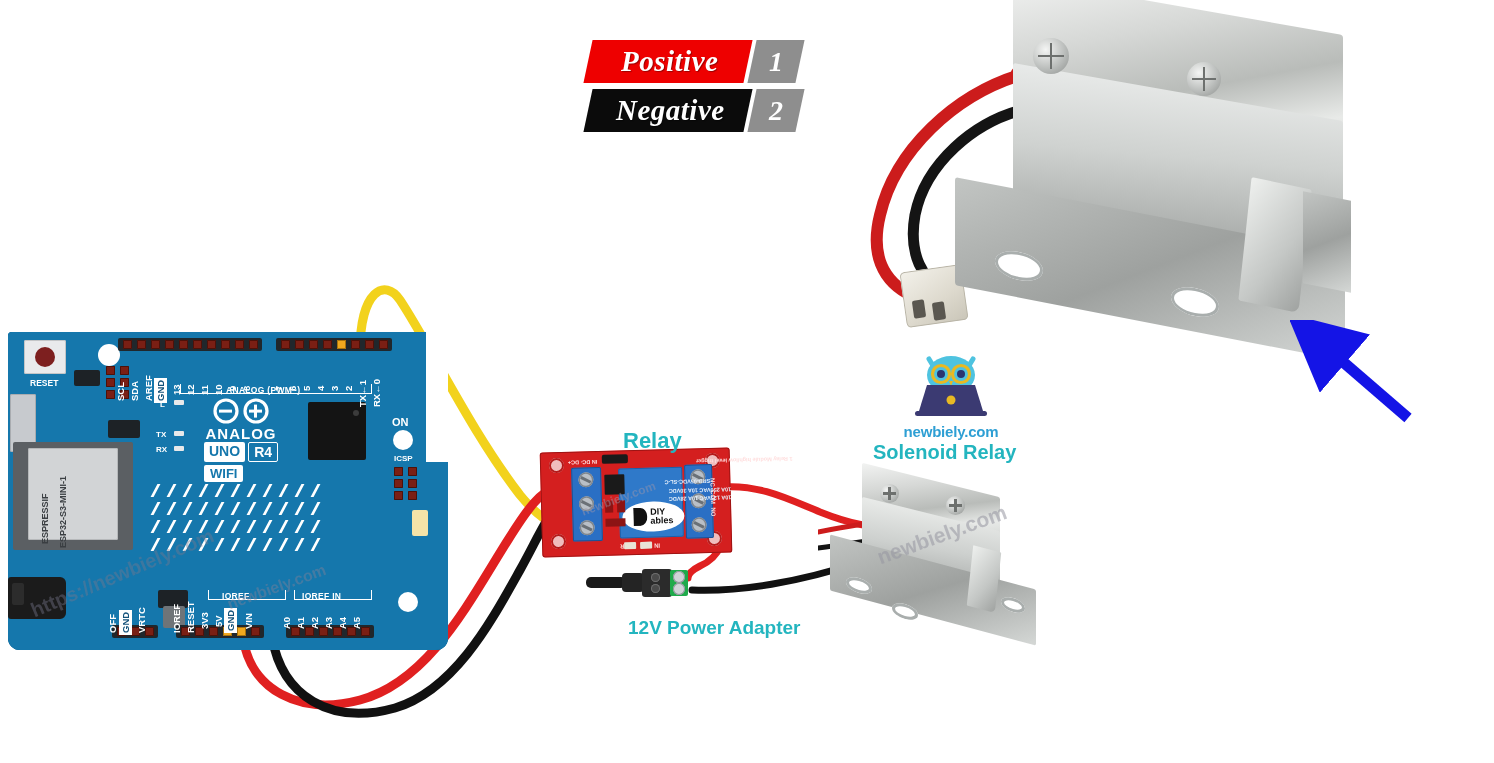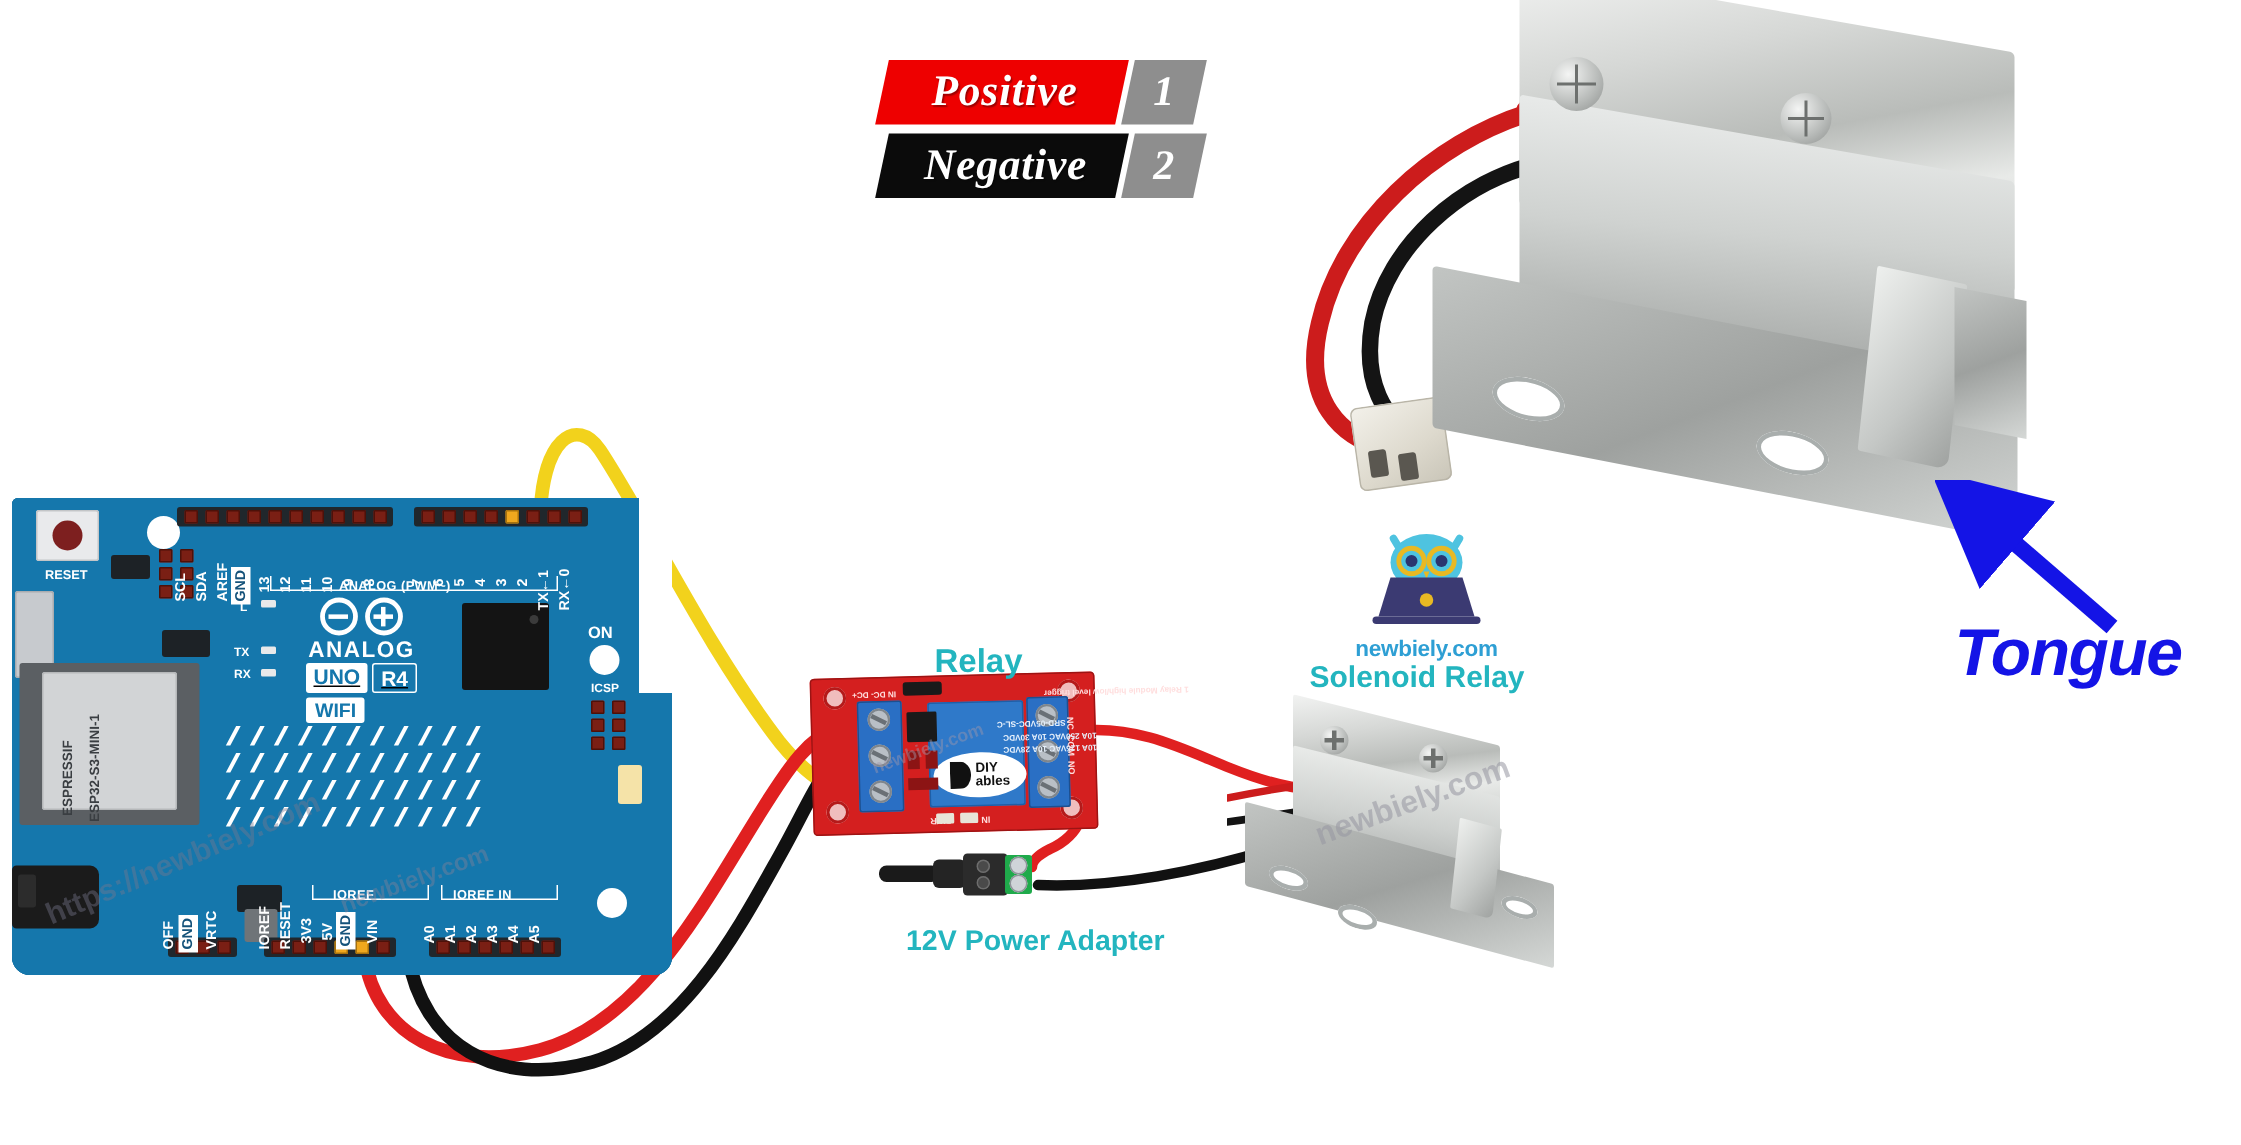--- a/index.html
+++ b/index.html
@@ -34,21 +34,21 @@
   .badge-pos .badge-name{background:#ee0000;}
   .badge-neg .badge-name{background:#0b0b0b;}
 
   
   .teal-label{
     position:absolute;color:#23b5bf;font-weight:bold;
     font-family:"Liberation Sans",sans-serif;white-space:nowrap;
   }
   #lbl-relay{left:623px;top:428px;font-size:22px;}
   #lbl-solenoid{left:873px;top:441px;font-size:20px;}
-  #lbl-adapter{left:604px;top:617px;font-size:19px;}
+  #lbl-adapter{left:628px;top:617px;font-size:19px;}
 
   #lbl-tongue{
     position:absolute;left:1303px;top:411px;
     color:#1414e6;font-size:44px;font-weight:bold;font-style:italic;
     font-family:"Liberation Sans",sans-serif;white-space:nowrap;
     letter-spacing:-1px;
   }
 
   
   #logo-block{position:absolute;left:893px;top:355px;width:116px;text-align:center;}
@@ -243,21 +243,20 @@
   </div>
 
   <svg class="abs" style="left:1290px;top:320px;width:150px;height:110px;" viewBox="0 0 150 110">
     <defs>
       <marker id="ah" markerWidth="7" markerHeight="7" refX="3" refY="3.5" orient="auto">
         <path d="M0,0 L7,3.5 L0,7 z" fill="#1414e6"></path>
       </marker>
     </defs>
     <line x1="118" y1="98" x2="30" y2="22" stroke="#1414e6" stroke-width="11" marker-end="url(#ah)"></line>
   </svg>
-  <div id="lbl-tongue">Tongue</div>
 
   <div id="board">
     <div class="pcb">
         <div class="pcb-inner"></div>
       </div>
 
     <div class="reset-btn" style="left:16px;top:8px;"></div>
     <div class="reset-txt" style="left:22px;top:46px;">RESET</div>
     <div class="hole" style="left:90px;top:12px;width:22px;height:22px;"></div>
 
@@ -276,21 +275,21 @@
       <svg class="inf-svg" width="62" height="26" viewBox="0 0 62 26">
         <circle cx="16" cy="13" r="11" fill="none" stroke="#ffffff" stroke-width="3.2"></circle>
         <circle cx="46" cy="13" r="11" fill="none" stroke="#ffffff" stroke-width="3.2"></circle>
         <rect x="9" y="11.6" width="13" height="3" fill="#ffffff"></rect>
         <rect x="39" y="11.6" width="13" height="3" fill="#ffffff"></rect>
         <rect x="44" y="6.6" width="3" height="13" fill="#ffffff"></rect>
       </svg>
       <div id="arduino-word">ANALOG</div>
     </div>
 
-    <div class="chip-badge" style="left:196px;top:110px;text-decoration:underline;">
+    <div class="chip-badge" style="left:196px;top:110px;">
       <div class="w">UNO</div>
       <div class="b">R4</div>
     </div>
     <div class="chip-badge2" style="left:196px;top:133px;">WIFI</div>
 
     <div class="tinytxt" style="left:148px;top:98px;">TX</div>
     <div class="tinytxt" style="left:148px;top:113px;">RX</div>
     <div class="led" style="left:166px;top:99px;"></div>
     <div class="led" style="left:166px;top:114px;"></div>
     <div class="tinytxt" style="left:152px;top:68px;">L</div>

